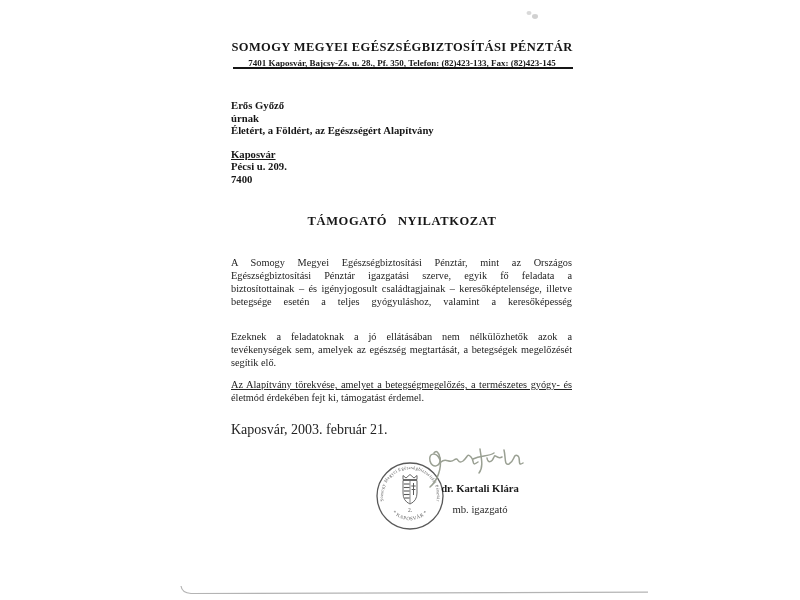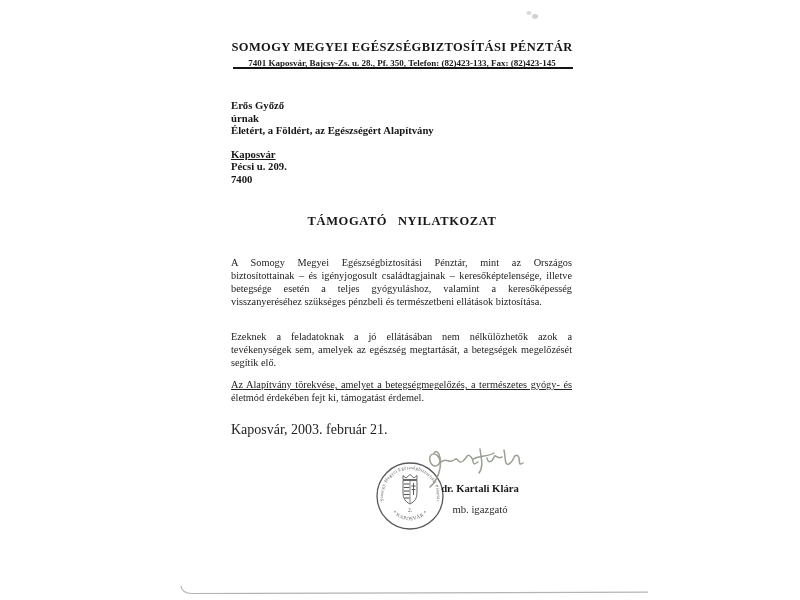--- a/index.html
+++ b/index.html
@@ -52,23 +52,23 @@
     <div>Életért, a Földért, az Egészségért Alapítvány</div>
     <div class="city">Kaposvár</div>
     <div>Pécsi u. 209.</div>
     <div>7400</div>
   </div>
 
   <div class="title">TÁMOGATÓ NYILATKOZAT</div>
 
   <div class="para p1">
     <div class="pline"><span class="jfit" style="word-spacing: 10.125px;">A Somogy Megyei Egészségbiztosítási Pénztár, mint az Országos</span></div>
+    <div class="pline"><span class="jfit" style="word-spacing: 10.4844px;">Egészségbiztosítási Pénztár igazgatási szerve, egyik fő feladata a</span></div>
     <div class="pline"><span class="jfit" style="word-spacing: 1.8192px;">biztosítottainak – és igényjogosult családtagjainak – keresőképtelensége, illetve</span></div>
     <div class="pline"><span class="jfit" style="word-spacing: 9.41964px;">betegsége esetén a teljes gyógyuláshoz, valamint a keresőképesség</span></div>
-    <div class="pline"><span class="jfit end">visszanyeréséhez szükséges pénzbeli és természetbeni ellátások biztosítása.</span></div>
   </div>
 
   <div class="para p2">
     <div class="pline"><span class="jfit" style="word-spacing: 7.36111px; font-family: Liberation Serif, serif;">Ezeknek a feladatoknak a jó ellátásában nem nélkülözhetők azok a</span></div>
     <div class="pline"><span class="jfit" style="word-spacing: 1.09766px;">tevékenységek sem, amelyek az egészség megtartását, a betegségek megelőzését</span></div>
     <div class="pline"><span class="jfit end">segítik elő.</span></div>
   </div>
 
   <div class="para p3">
     <div class="pline"><span class="jfit" style="word-spacing: 1.00521px; text-decoration: underline;">Az Alapítvány törekvése, amelyet a betegségmegelőzés, a természetes gyógy- és</span></div>

